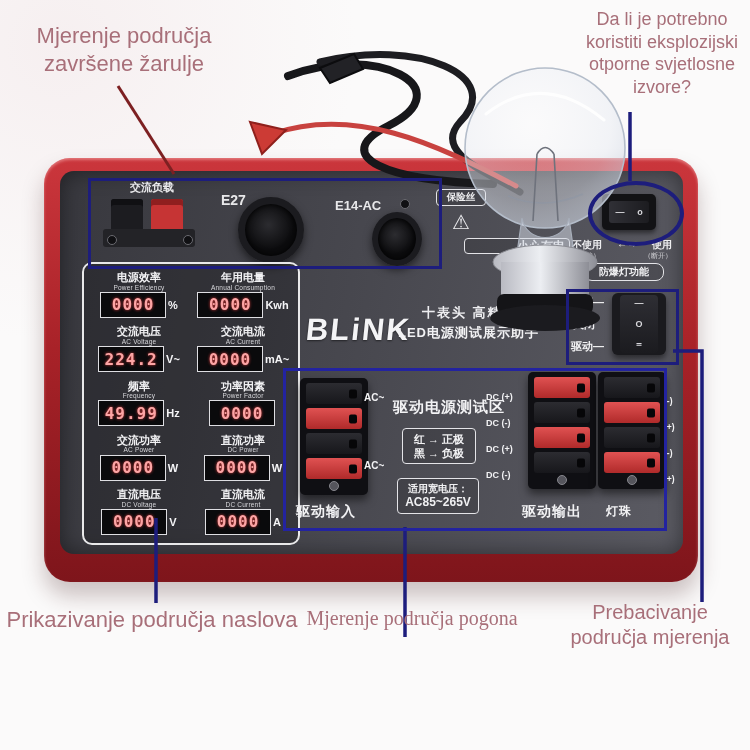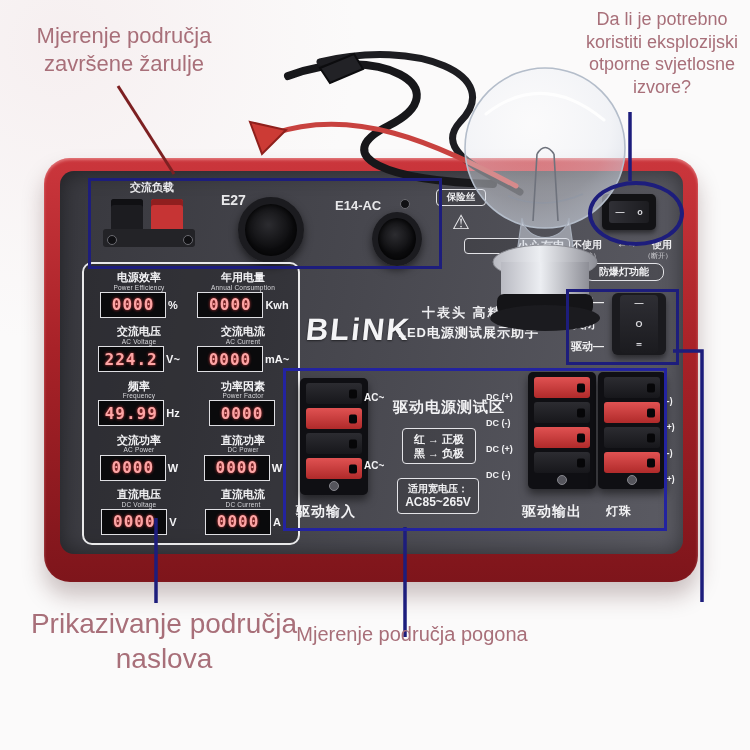--- a/index.html
+++ b/index.html
@@ -5,22 +5,22 @@
   html,body{margin:0;padding:0;}
   body{width:750px;height:750px;background:#fbfafa;font-family:"Liberation Sans","DejaVu Sans",sans-serif;overflow:hidden;}
   .stage{position:relative;width:750px;height:750px;background:
     radial-gradient(circle at 8% 6%, #f6eff0 0%, rgba(246,239,240,0) 30%), #fbfafa;}
   .abs{position:absolute;}
 
   
   .note{position:absolute;color:#a86f79;text-align:center;line-height:1.25;z-index:50;}
   .note-tl{left:24px;top:22px;width:200px;font-size:22px;}
   .note-tr{left:578px;top:8px;width:168px;font-size:18px;}
-  .note-bl{left:16px;top:606px;width:296px;font-size:28px;}
-  .note-bc{left:296px;top:622px;width:232px;font-size:20px;white-space:nowrap;}
+  .note-bl{left:4px;top:606px;width:296px;font-size:22px;}
+  .note-bc{left:296px;top:606px;width:232px;font-size:20px;white-space:nowrap;font-family:Liberation Serif, serif;}
   .note-br{left:552px;top:600px;width:196px;font-size:20px;}
 
   
   .callout-rect{position:absolute;border:3px solid #1d1d7c;z-index:40;pointer-events:none;}
   .callout-ellipse{position:absolute;border:4px solid #1d1d7c;border-radius:50%;z-index:40;pointer-events:none;}
   #callout-lines{position:absolute;left:0;top:0;z-index:39;pointer-events:none;}
 
   
   .device{position:absolute;left:44px;top:158px;width:654px;height:424px;border-radius:26px;
     background:linear-gradient(180deg,#cb363c 0%,#a82228 45%,#7e151b 100%);
@@ -323,14 +323,15 @@
     <line x1="630" y1="112" x2="630" y2="181" stroke="#1d1d7c" stroke-width="3.5"></line>
     <line x1="156" y1="518" x2="156" y2="603" stroke="#1d1d7c" stroke-width="3.5"></line>
     <line x1="405" y1="527" x2="405" y2="637" stroke="#1d1d7c" stroke-width="3.5"></line>
     <polyline points="673,351 702,351 702,602" fill="none" stroke="#1d1d7c" stroke-width="3.5"></polyline>
   </svg>
 
   <div class="note note-tl">Mjerenje područja završene žarulje</div>
   <div class="note note-tr">Da li je potrebno koristiti eksplozijski otporne svjetlosne izvore?</div>
   <div class="note note-bl">Prikazivanje područja naslova</div>
   <div class="note note-bc">Mjerenje područja pogona</div>
+  <div class="note note-br">Prebacivanje područja mjerenja</div>
 
 </div>
 
 </body></html>

